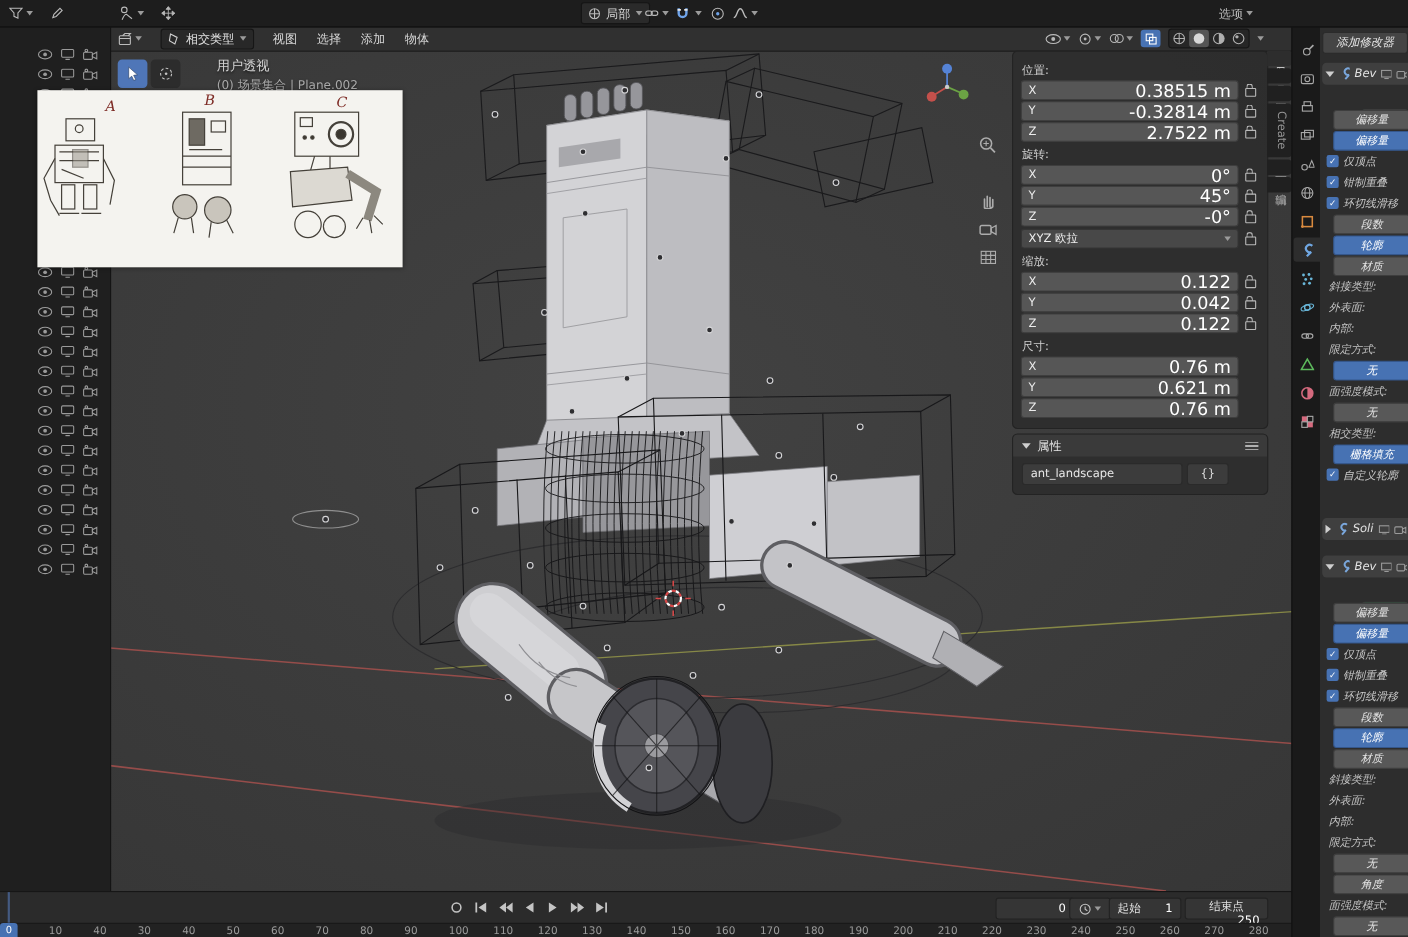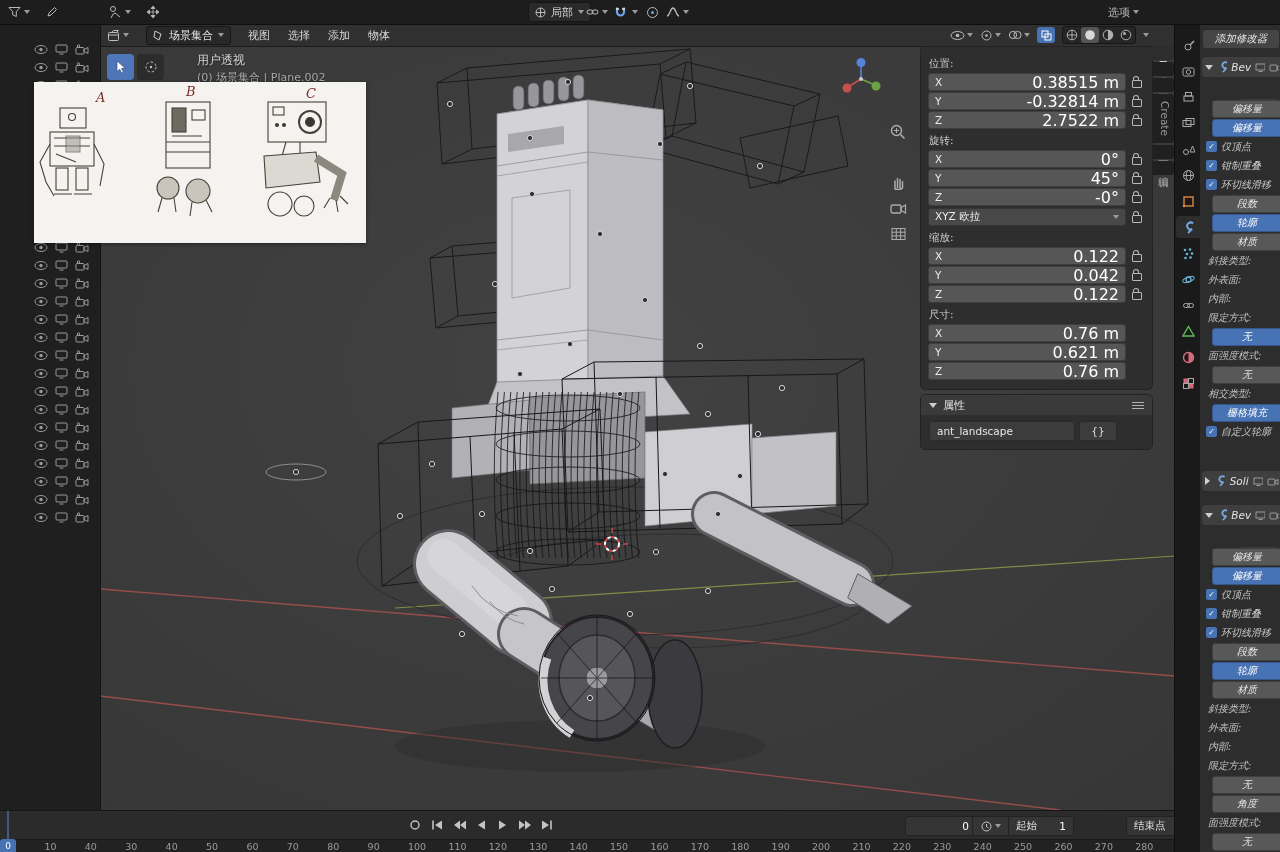--- a/index.html
+++ b/index.html
@@ -253,21 +253,21 @@
         <svg width="13" height="13">
             <rect x="1.5" y="3.5" width="10" height="8" rx="1" fill="none" stroke="#bdbdbd"></rect>
             <path d="M1.5,6 h10 M4.5,3.5 l2,-2 h5 l-2,2" fill="none" stroke="#bdbdbd"></path>
           </svg>
         <span class="caret"></span>
       </div>
       <div class="modebox">
         <svg width="11" height="11">
             <path d="M2,1 L8,4 L6,10 L1,7 Z" fill="none" stroke="#cfcfcf"></path>
           </svg>
-        <span>场景集合</span>
+        <span>相交类型</span>
         <span class="caret"></span>
       </div>
       <div id="vp-menus" style="display:flex;">
           <span class="vmenu">视图</span>
           <span class="vmenu">选择</span>
           <span class="vmenu">添加</span>
           <span class="vmenu">物体</span>
         </div>
       <div style="margin-left:auto;display:flex;align-items:center;gap:7px;padding-right:26px;">
         <span style="display:flex;align-items:center;gap:2px;">
@@ -1354,21 +1354,21 @@
       <svg width="11" height="11">
           <circle cx="5.5" cy="5.5" r="4.5" fill="none" stroke="#c4c4c4"></circle>
           <path d="M5.5,3 V5.5 L7.5,7" stroke="#c4c4c4" fill="none"></path>
         </svg>
       <span class="caret"></span>
     </div>
     <div class="tlfield" style="left:1008px;width:50px;">
       <span>起始</span>
         <span class="fval">1</span>
     </div>
-    <div class="tlfield" style="left:1126px;width:60px;">
+    <div class="tlfield" style="left:1077px;width:60px;flex-direction:column;">
       <span>结束点</span>
         <span class="fval">250</span>
     </div>
     <div style="position:absolute;left:7px;top:0;width:2px;height:28px;background:rgba(90,130,200,.55);"></div>
     <div id="tl-ruler">
         <span class="rnum" style="left: 4px;">0</span>
         <span class="rnum" style="left: 44.4px;">10</span>
         <span class="rnum" style="left: 84.8px;">40</span>
         <span class="rnum" style="left: 125.2px;">30</span>
         <span class="rnum" style="left: 165.6px;">40</span>

